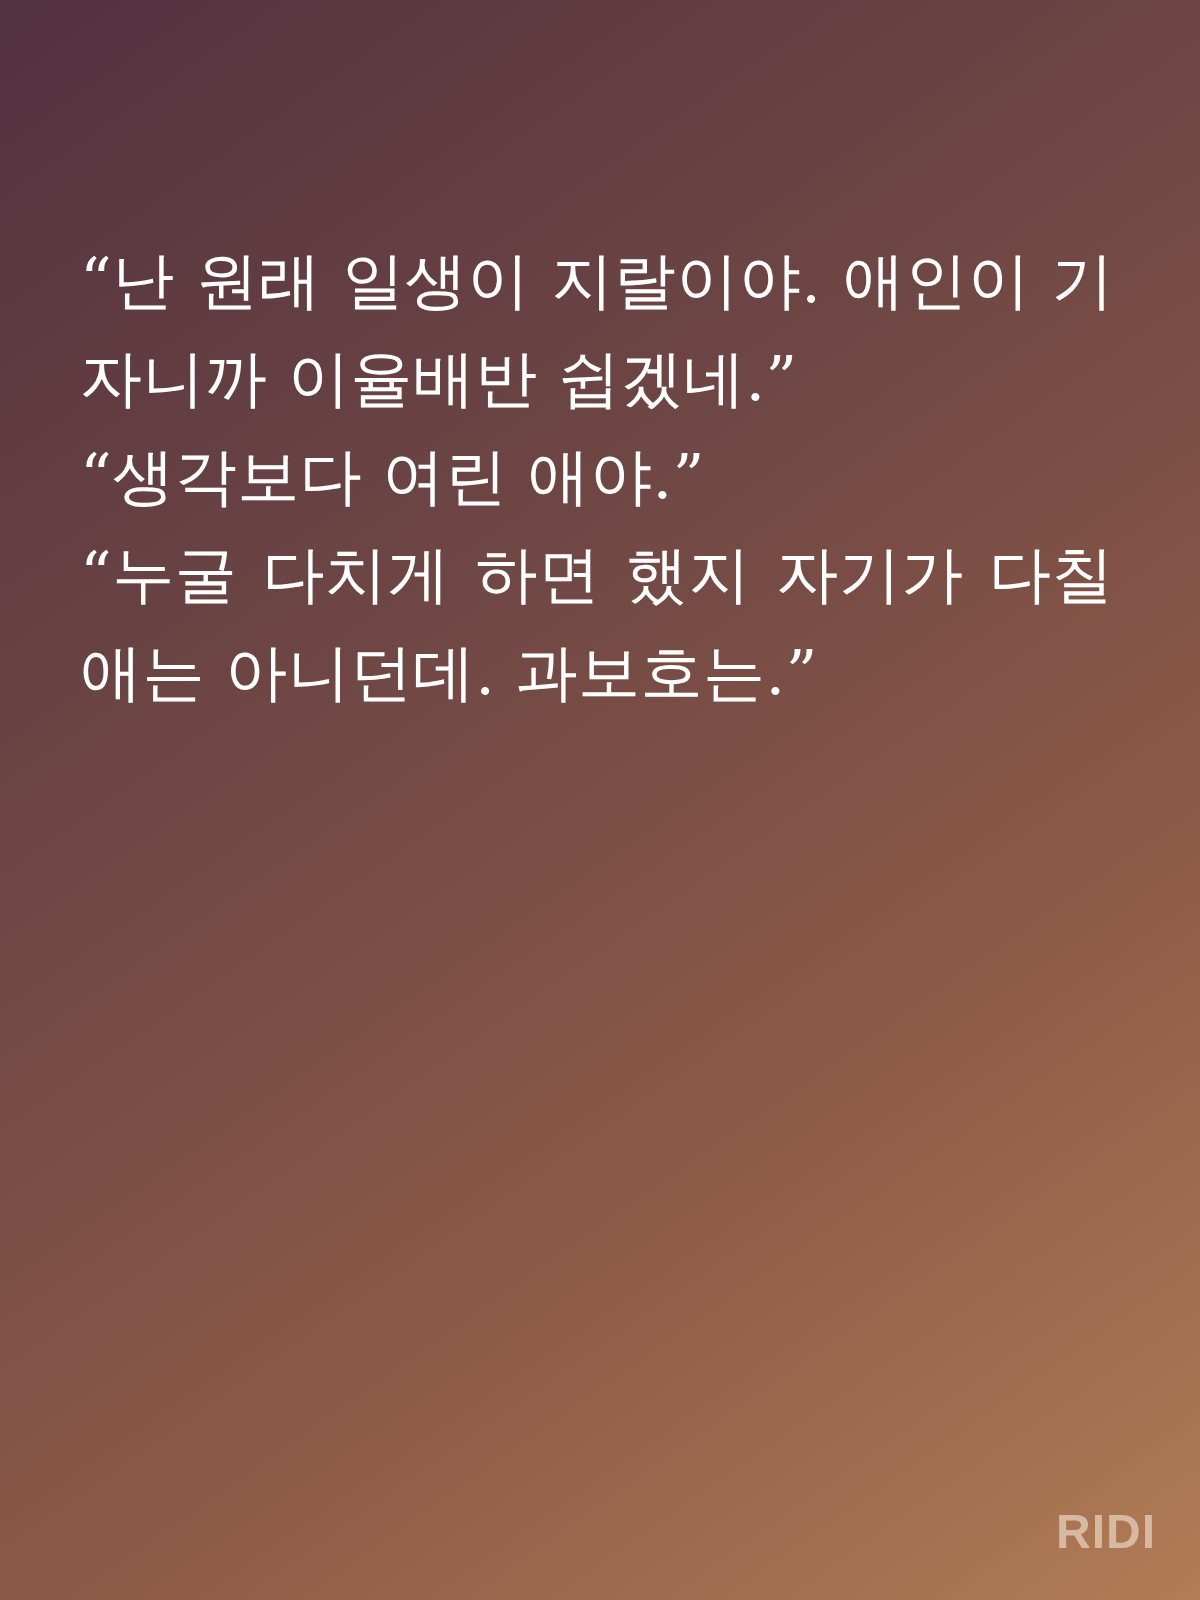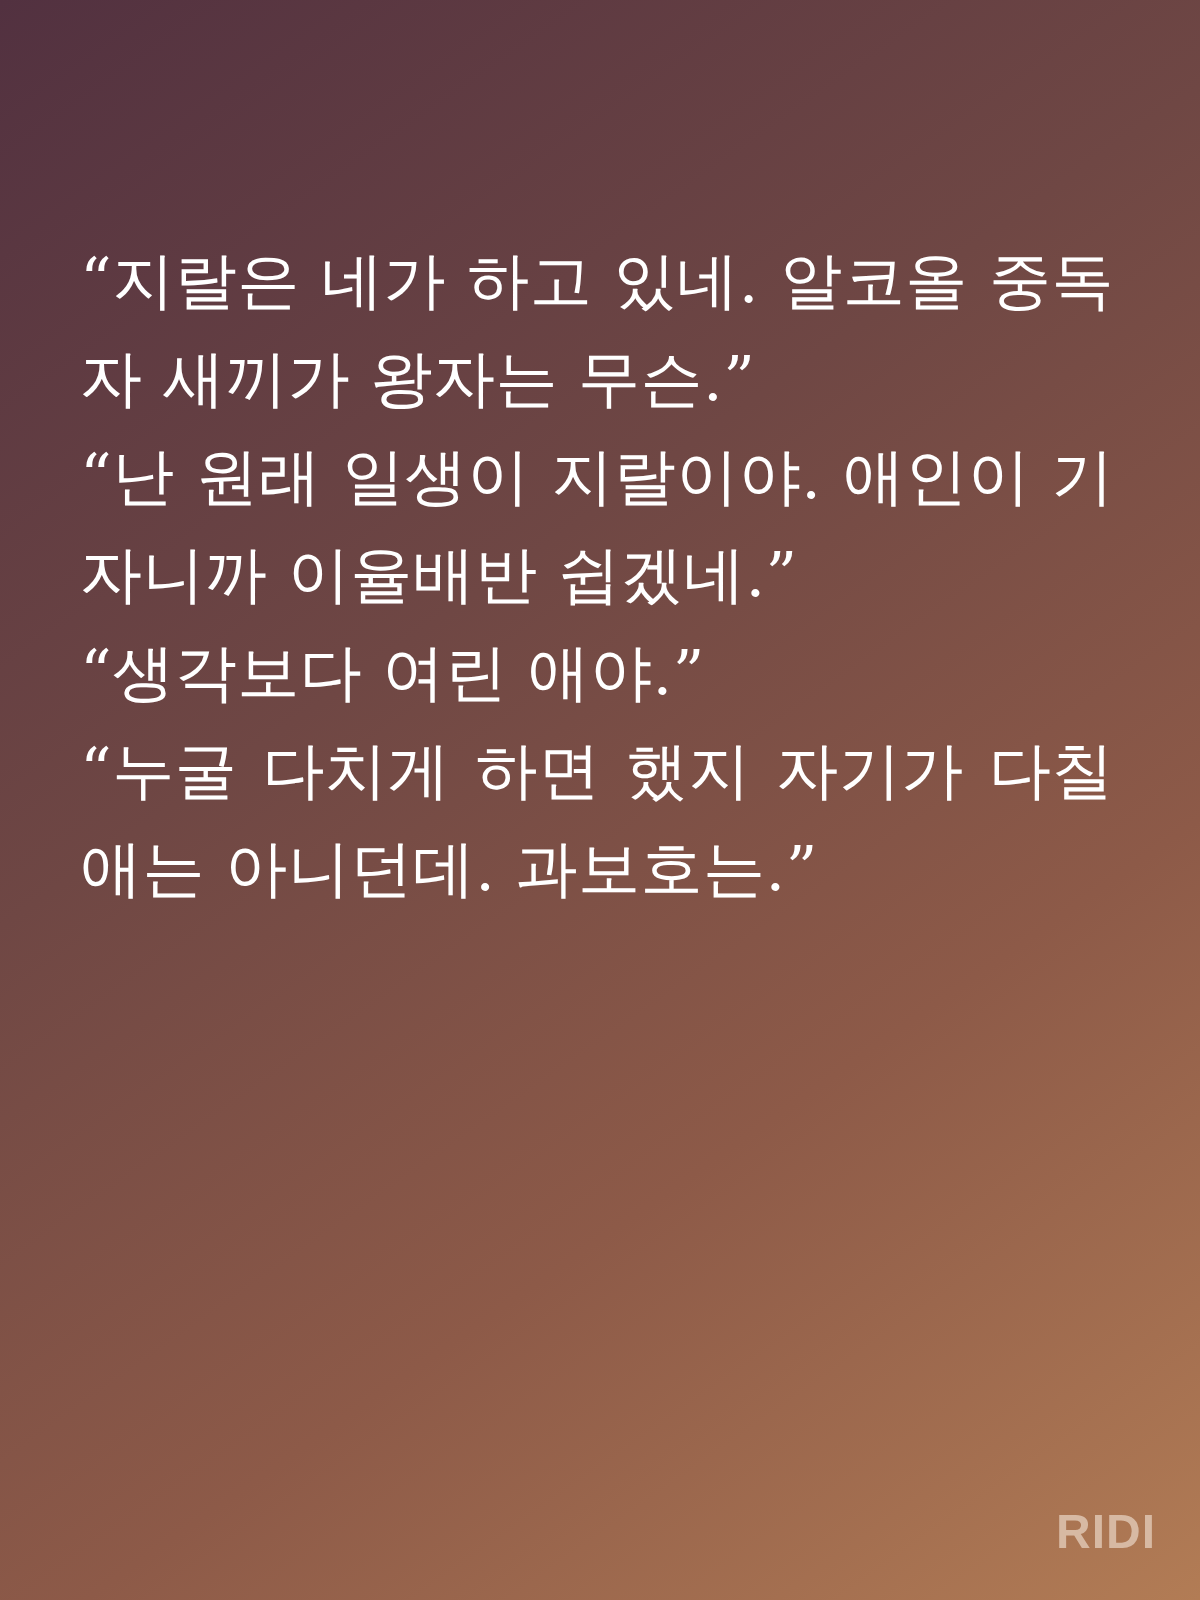--- a/index.html
+++ b/index.html
@@ -59,21 +59,20 @@
     line-height: 48px;
     font-weight: 700;
     letter-spacing: 1px;
   }
 </style>
 </head>
 <body>
 
 <div class="card" style="background: linear-gradient(145deg, rgb(82, 49, 64) 0%, rgb(111, 71, 68) 38%, rgb(141, 90, 72) 68%, rgb(178, 124, 85) 100%);">
   <div class="quote" style="color: rgb(255, 255, 255);">
-      <p>“지랄은 네가 하고 있네. 알코올 중독자 새끼가 왕자는 무슨.”</p>
       <p>“난 원래 일생이 지랄이야. 애인이 기자니까 이율배반 쉽겠네.”</p>
       <p>“생각보다 여린 애야.”</p>
       <p>“누굴 다치게 하면 했지 자기가 다칠 애는 아니던데. 과보호는.”</p>
     </div>
 
 
   <div class="logo" style="color: rgb(215, 185, 163);">RIDI</div>
 </div>
 
 </body></html>

